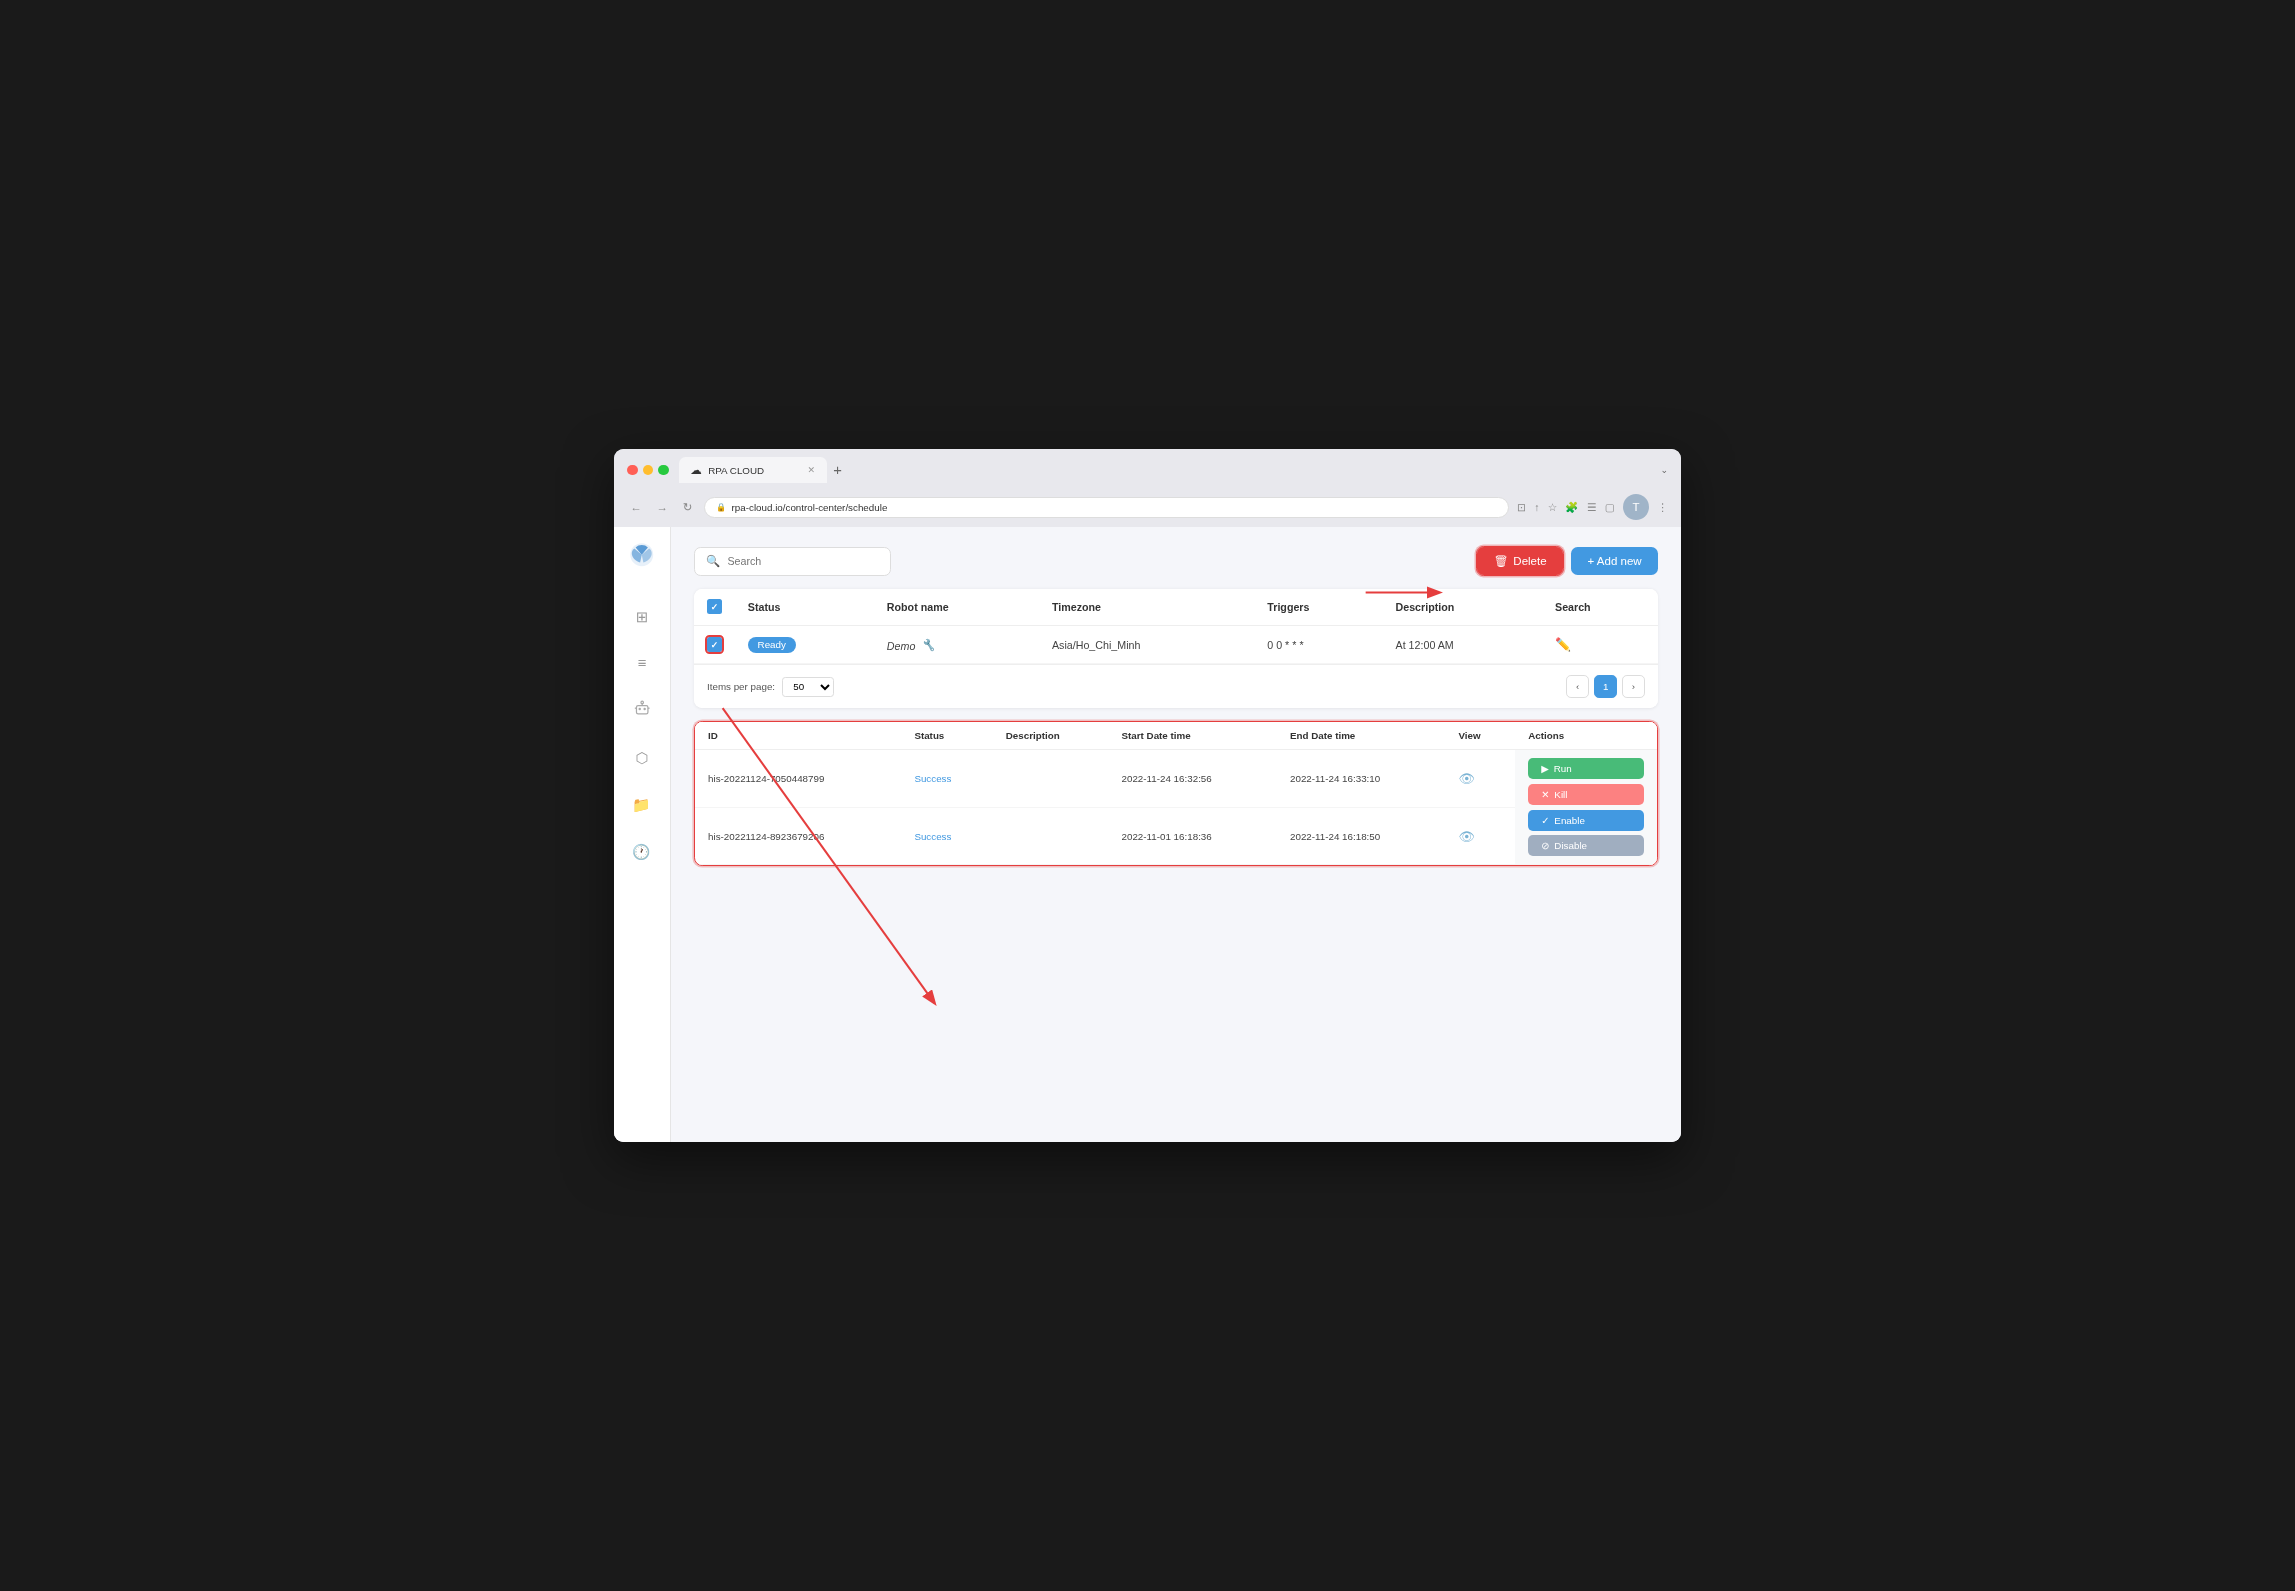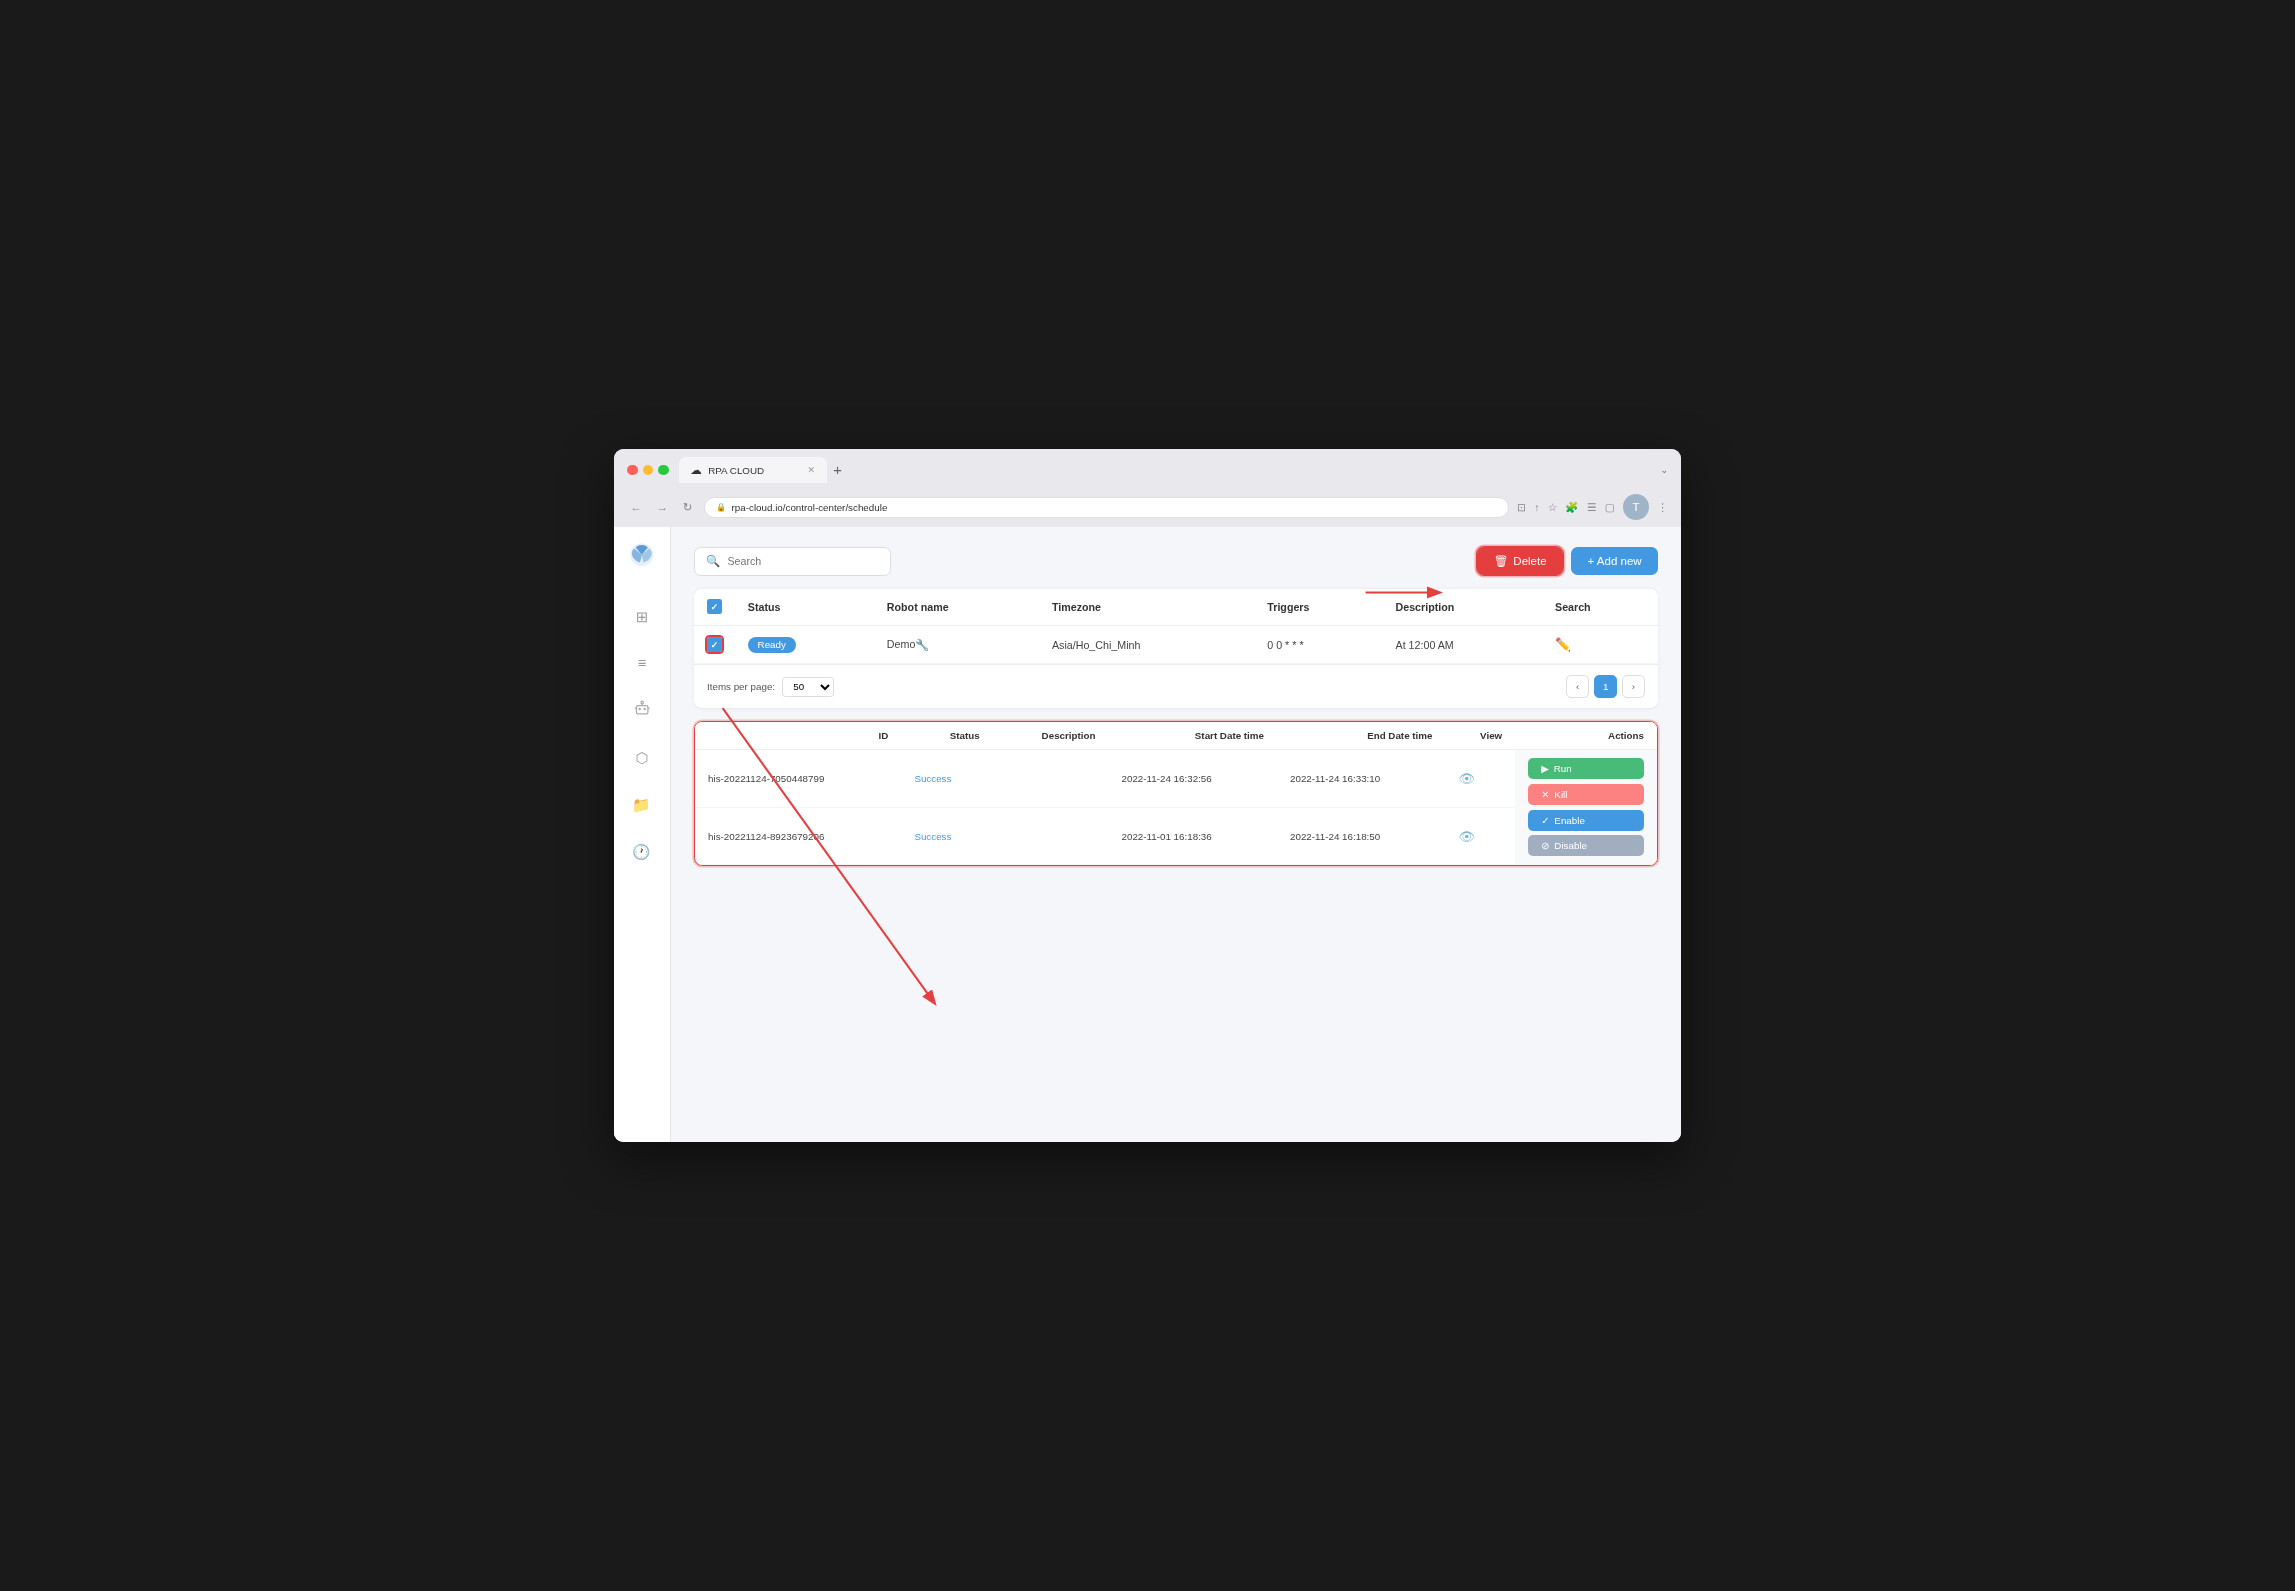--- a/index.html
+++ b/index.html
@@ -163,21 +163,21 @@
       cursor: pointer;
       outline: 2.5px solid #e53e3e;
     }
     .check-mark { color: white; font-size: 9px; font-weight: bold; }
 
     .status-badge {
       background: #4299e1; color: white; border-radius: 9.8px;
       padding: 2.5px 9.8px; font-size: 9.8px; display: inline-block;
     }
 
-    .robot-name-cell { display: flex; align-items: flex-start; gap: 0; }
+    .robot-name-cell { display: flex; align-items: flex-end; gap: 6px; font-style: italic; }
     .tool-icon { color: #aaa; font-size: 11.5px; }
 
     .edit-icon { color: #aaa; font-size: 13px; cursor: pointer; }
 
     
     .pagination-row {
       display: flex; align-items: center; justify-content: space-between;
       padding: 9.8px 13px; background: white; border-top: 0.8px solid #eee;
     }
     .items-per-page { display: flex; align-items: center; gap: 6.6px; font-size: 9.8px; color: #555; }
@@ -194,21 +194,21 @@
     .page-btn.active { background: #4299e1; color: white; border-color: #4299e1; }
 
     
     .history-panel {
       background: white; border-radius: 8.2px; margin-top: 13px;
       overflow: hidden; border: 1.6px solid #e53e3e;
       box-shadow: 0 0 0 1.6px rgba(229,62,62,0.3);
     }
     .history-table { width: 100%; border-collapse: collapse; }
     .history-table th {
-      padding: 8.2px 13px; text-align: right; font-size: 9.8px;
+      padding: 8.2px 13px; text-align: left; font-size: 9.8px;
       font-weight: 600; color: #333; border-bottom: 0.8px solid #eee;
       background: white;
       margin-top: 36px;
     }
     .history-table td {
       padding: 8.2px 13px; font-size: 9.8px; color: #444;
       border-bottom: 0.8px solid #f5f5f5;
     }
     .success-text { color: #4299e1; }
     .view-icon { color: #7ab3d4; font-size: 13px; cursor: pointer; }

